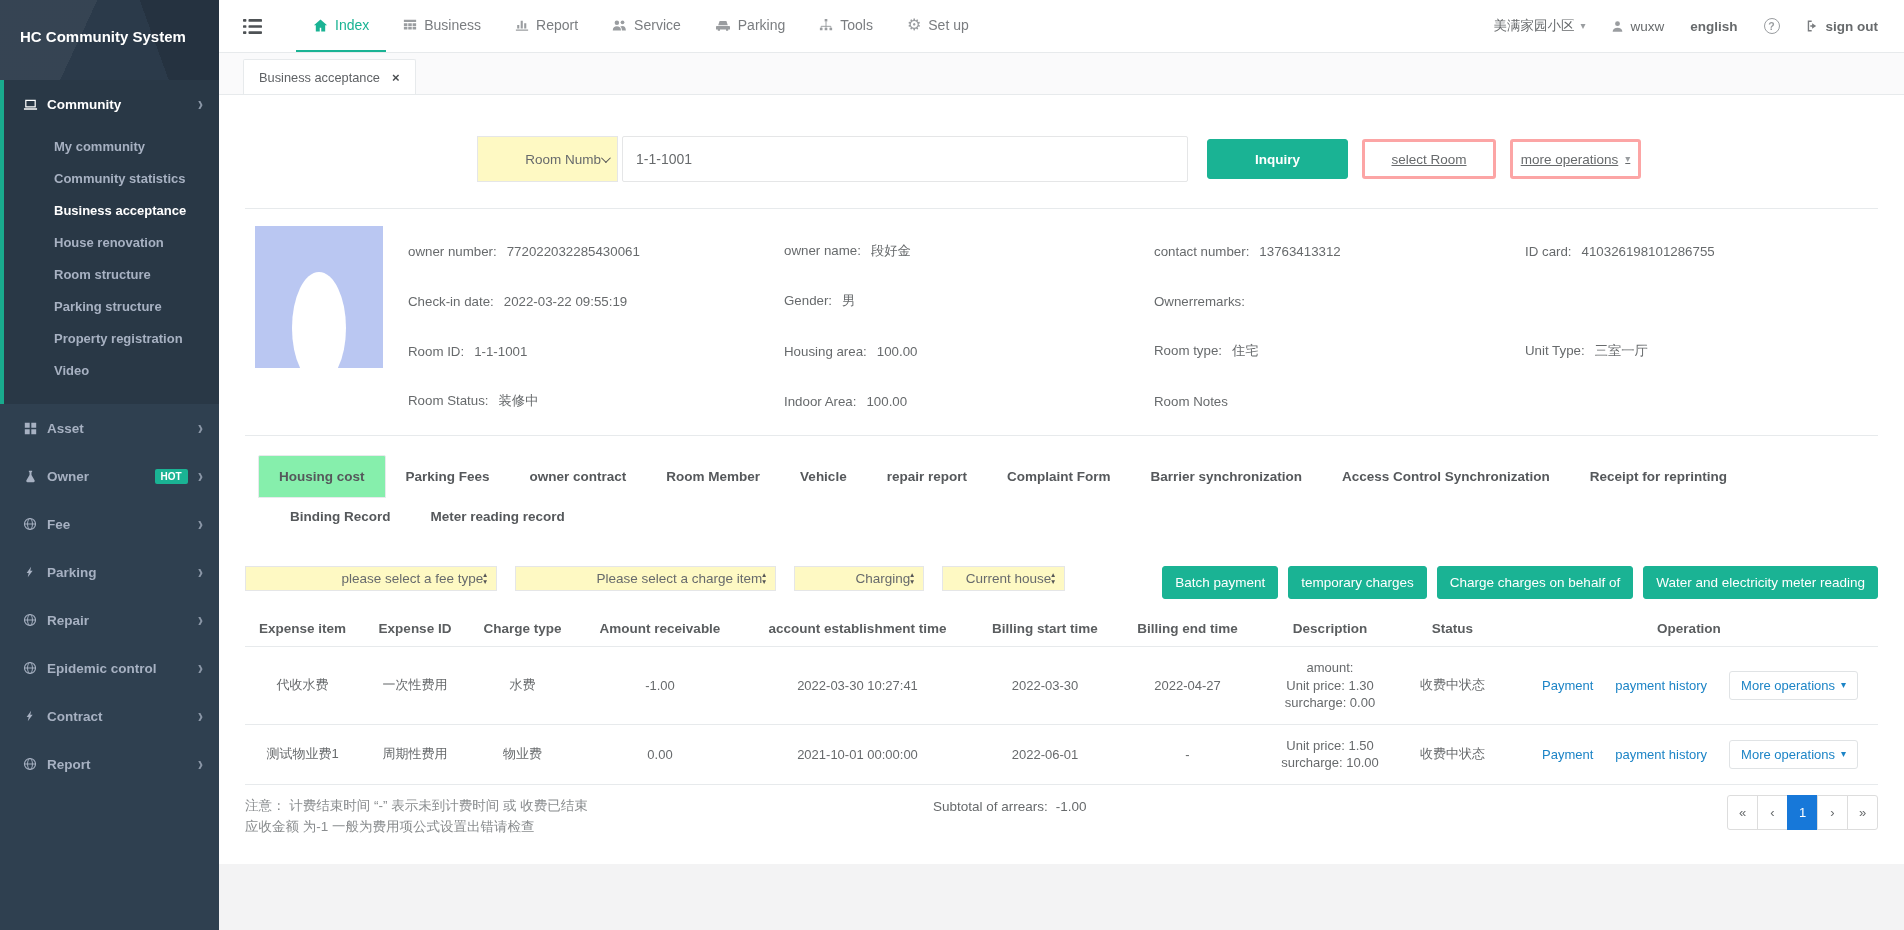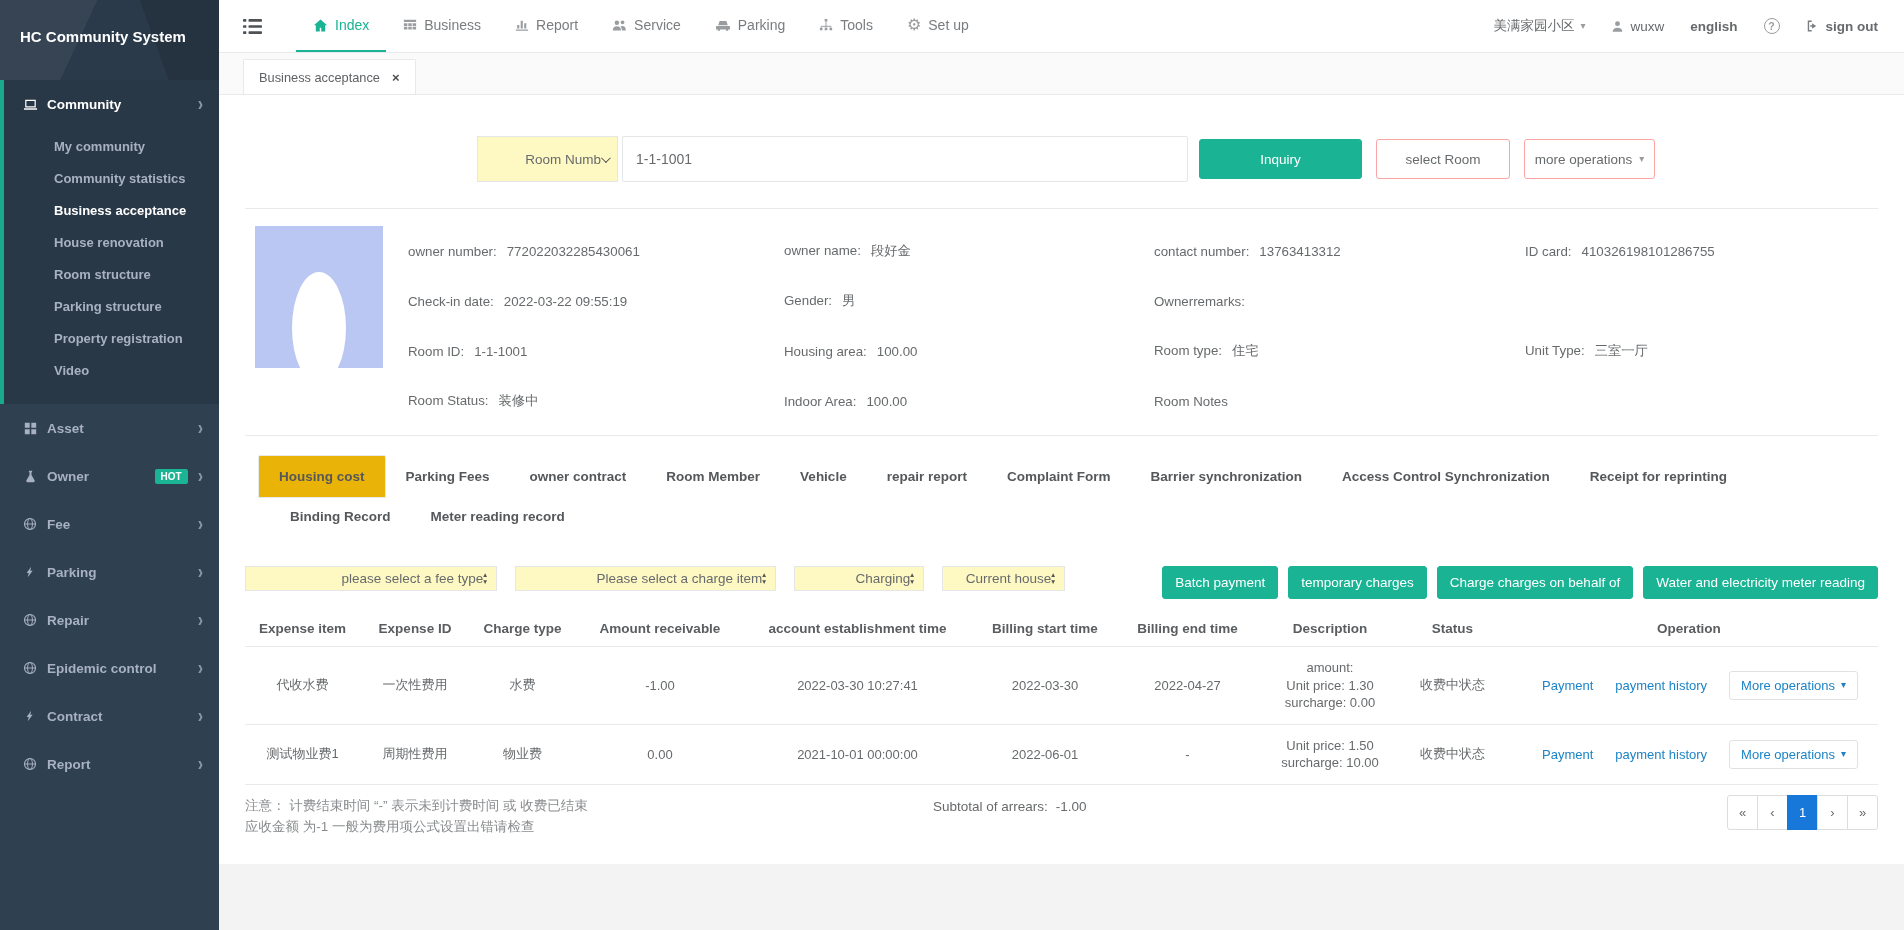--- a/index.html
+++ b/index.html
@@ -55,40 +55,40 @@
   .content { background:#fff; height:769px; padding:0 26px; overflow:hidden; }
 
   
   .search-row { display:flex; align-items:center; margin:41px 0 0 232px; }
   .fake-select { display:flex; align-items:center; justify-content:flex-end; border:1px solid #e5e6e7; border-radius:0; background:#fef9c3; color:#676a6c; font-size:13.5px; padding:0 9px; cursor:pointer; }
   .room-select { width:141px; height:46px; margin-right:4px; }
   .vchev { width:7px; height:7px; border-right:1.6px solid #555; border-bottom:1.6px solid #555; transform:rotate(45deg) translateY(-2px); }
   .search-input { width:566px; height:46px; border:1px solid #e5e6e7; border-radius:2px; padding:0 13px; font-size:14px; color:#676a6c; font-family:inherit; outline:none; }
   .btn { height:40px; border-radius:3px; font-size:13.5px; font-family:inherit; cursor:pointer; }
   .btn-green { background:#1ab394; border:1px solid #1ab394; color:#fff; }
-  .btn-white { background:#fff; border:1px solid #fca5a5; color:#676a6c; display:inline-flex; align-items:center; justify-content:center; gap:7px; }
-  .inquiry-btn { width:163px; margin-left:11px; }
+  .btn-white { background:#fff; border:3px solid #fca5a5; color:#676a6c; display:inline-flex; align-items:center; justify-content:center; gap:7px;text-decoration:underline; }
+  .inquiry-btn { width:141px; margin-left:19px;font-weight:bold; }
   .select-room-btn { width:134px; margin-left:14px; }
   .more-ops-btn { width:131px; margin-left:14px; }
 
   .hdivider { border:none; border-top:1px solid #e7eaec; margin-top:26px; }
 
   
   .owner-panel { display:flex; margin-top:17px; }
   .avatar { width:128px; height:142px; margin-left:10px; background:#bac7f2; position:relative; overflow:hidden; flex:0 0 auto; }
   .avatar::before { content:""; position:absolute; left:50%; top:46px; transform:translateX(-50%); width:54px; height:112px; background:#fff; border-radius:50%; }
   .owner-grid { flex:1; display:grid; grid-template-columns:376px 370px 371px 1fr; grid-auto-rows:50px; align-items:center; margin-left:25px; }
   .field { font-size:13.3px; color:#676a6c; white-space:nowrap; }
   .field .f-label { margin-right:10px; }
   .divider2 { border:none; border-top:1px solid #e7eaec; margin-top:9px; }
 
   
   .detail-tabs-row1 { display:flex; align-items:stretch; margin-top:19px; margin-left:13px; }
   .dtab { display:flex; align-items:center; padding:0 20px; height:43px; font-size:13.5px; font-weight:600; color:#55585b; cursor:pointer; }
-  .dtab.active { border:1px solid #e7eaec; border-radius:2px 2px 0 0; background:#eab308; font-weight:bold; }
+  .dtab.active { border:1px solid #e7eaec; border-radius:2px 2px 0 0; background:#86efac; font-weight:bold; }
   .detail-tabs-row2 { display:flex; margin-left:25px; }
   .detail-tabs-row2 .dtab { height:36px; }
 
   
   .filter-row { display:flex; align-items:flex-start; margin-top:32px; }
   .f-select { height:25px; margin-right:18px; }
   .sel-1 { width:252px; } .sel-2 { width:261px; } .sel-3 { width:130px; } .sel-4 { width:123px; }
   .updown { display:inline-flex; flex-direction:column; font-size:7.5px; line-height:6.5px; color:#555; letter-spacing:0; }
   .actions { margin-left:auto; display:flex; flex-direction:column; align-items:flex-end; gap:4px; }
   .actions-line { display:flex; gap:10px; }

